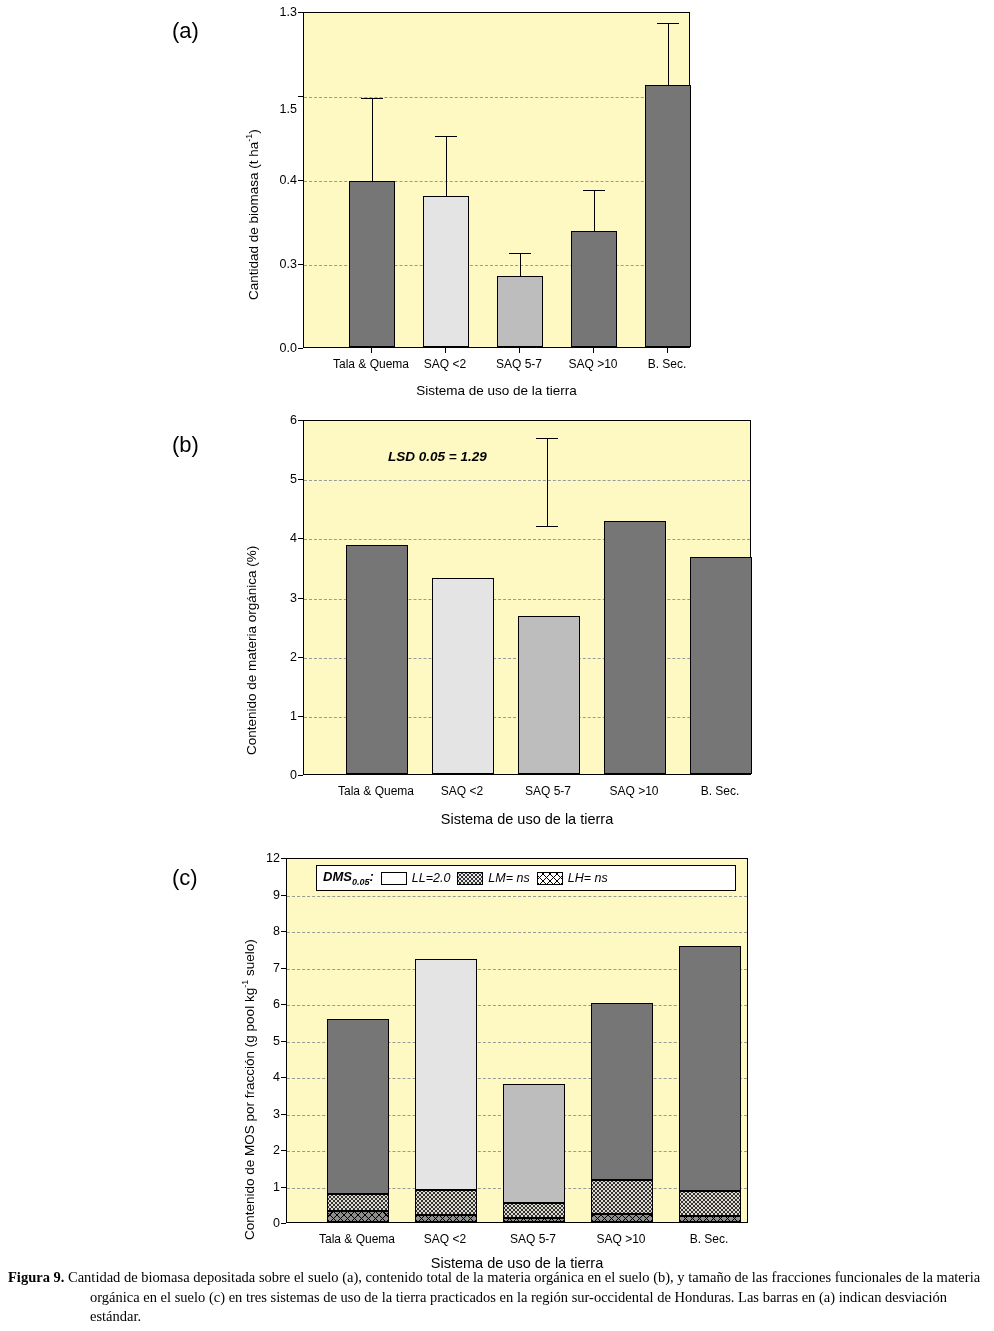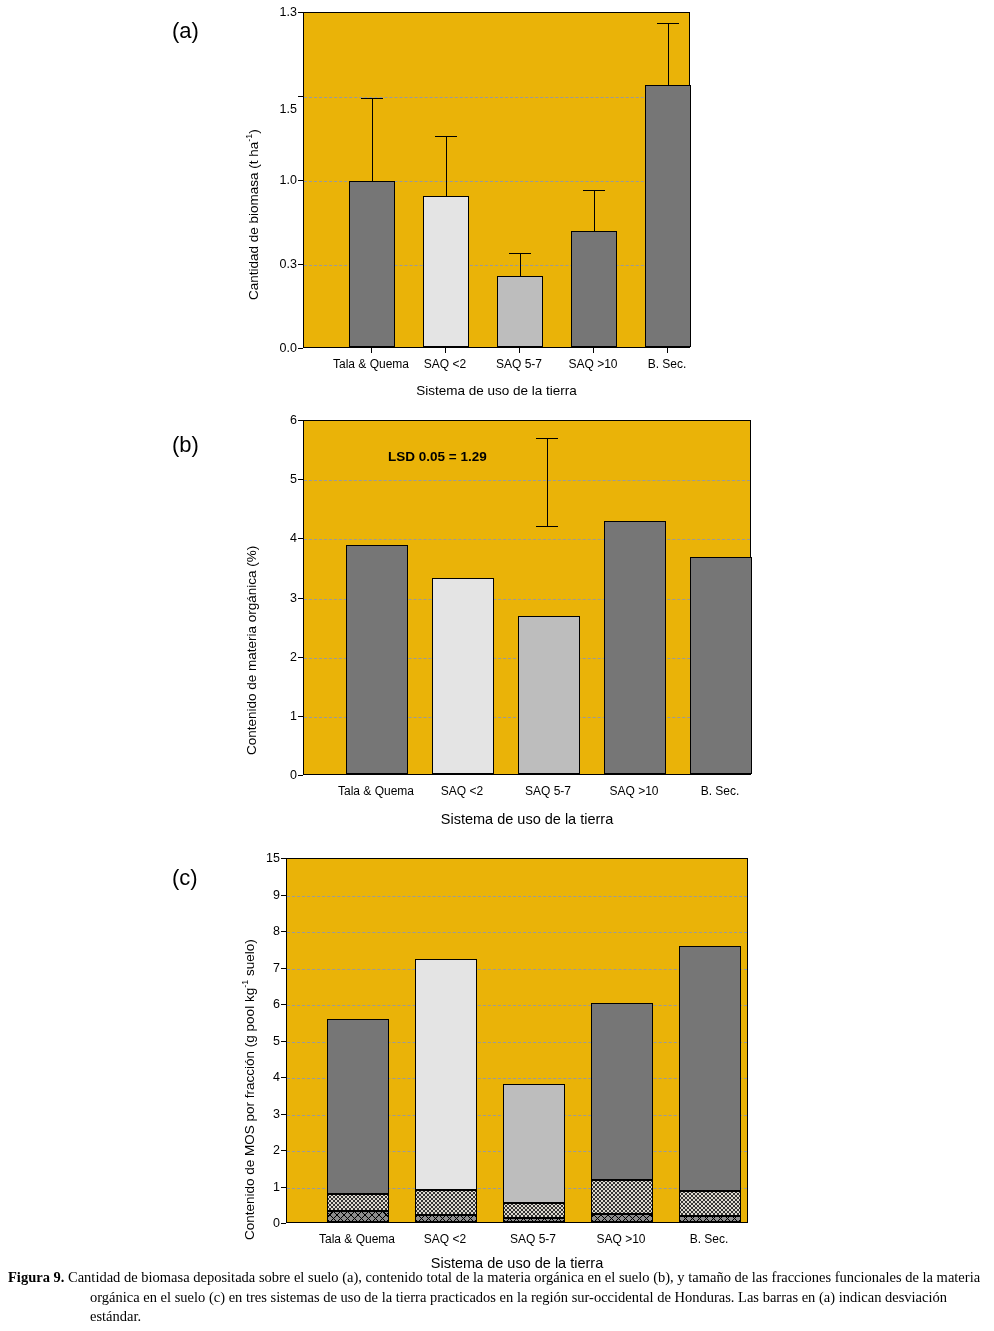--- a/index.html
+++ b/index.html
@@ -29,21 +29,22 @@
     position: absolute;
     font-size: 22px;
     font-family: "Liberation Sans", sans-serif;
     color: #000;
   }
 
   .plot-frame {
     position: absolute;
     border: 1px solid #000;
     box-sizing: border-box;
-    background: #eab308;
+    background: #fef9c3;
+    font-style: italic;
   }
 
   .gridline {
     position: absolute;
     left: 0;
     right: 0;
     border-top: 1px dashed #9a9a9a;
     height: 0;
   }
 
@@ -227,21 +228,21 @@
 
       <div class="errbar" style="left:290px;bottom:116px;height:40px;"></div>
       <div class="errcap" style="left:279px;bottom:156px;width:22px;"></div>
 
       <div class="errbar" style="left:364px;bottom:262px;height:61px;"></div>
       <div class="errcap" style="left:353px;bottom:323px;width:22px;"></div>
     </div>
 
     <div class="ytick-label" style="left:265px;width:32px;top:12px;">1.3</div>
     <div class="ytick-label" style="left:265px;width:32px;top:96px;margin-top:13px;">1.5</div>
-    <div class="ytick-label" style="left:265px;width:32px;top:180px;">1.0</div>
+    <div class="ytick-label" style="left:265px;width:32px;top:180px;">0.4</div>
     <div class="ytick-label" style="left:265px;width:32px;top:264px;">0.3</div>
     <div class="ytick-label" style="left:265px;width:32px;top:348px;">0.0</div>
 
     <div class="ytick-mark" style="left:298px;top:12px;"></div>
     <div class="ytick-mark" style="left:298px;top:96px;"></div>
     <div class="ytick-mark" style="left:298px;top:180px;"></div>
     <div class="ytick-mark" style="left:298px;top:264px;"></div>
     <div class="ytick-mark" style="left:298px;top:348px;"></div>
 
     <div class="xtick-mark" style="left:371px;top:348px;"></div>
@@ -342,23 +343,40 @@
       <div class="bar seg-cross" style="left:216px;bottom:0;width:62px;height:4px;"></div>
 
       <div class="bar dark" style="left:304px;bottom:42px;width:62px;height:177px;"></div>
       <div class="bar seg-dots" style="left:304px;bottom:8px;width:62px;height:34px;"></div>
       <div class="bar seg-cross" style="left:304px;bottom:0;width:62px;height:8px;"></div>
 
       <div class="bar dark" style="left:392px;bottom:31px;width:62px;height:245px;"></div>
       <div class="bar seg-dots" style="left:392px;bottom:6px;width:62px;height:25px;"></div>
       <div class="bar seg-cross" style="left:392px;bottom:0;width:62px;height:6px;"></div>
 
-    </div>
-
-    <div class="ytick-label" style="left:248px;width:32px;top:8px;">15</div>
+      <div class="legend-box" style="left:29px;top:6px;width:420px;height:26px;">
+        <span class="legend-title">
+          <span>DMS</span><sub>0.05</sub><span>:</span>
+        </span>
+        <span class="legend-item">
+          <span class="swatch white"></span>
+          <span>LL=2.0</span>
+        </span>
+        <span class="legend-item">
+          <span class="swatch dots"></span>
+          <span>LM= ns</span>
+        </span>
+        <span class="legend-item">
+          <span class="swatch cross"></span>
+          <span>LH= ns</span>
+        </span>
+      </div>
+    </div>
+
+    <div class="ytick-label" style="left:248px;width:32px;top:8px;">12</div>
     <div class="ytick-label" style="left:248px;width:32px;top:45px;">9</div>
     <div class="ytick-label" style="left:248px;width:32px;top:81px;">8</div>
     <div class="ytick-label" style="left:248px;width:32px;top:118px;">7</div>
     <div class="ytick-label" style="left:248px;width:32px;top:154px;">6</div>
     <div class="ytick-label" style="left:248px;width:32px;top:191px;">5</div>
     <div class="ytick-label" style="left:248px;width:32px;top:227px;">4</div>
     <div class="ytick-label" style="left:248px;width:32px;top:264px;">3</div>
     <div class="ytick-label" style="left:248px;width:32px;top:300px;">2</div>
     <div class="ytick-label" style="left:248px;width:32px;top:337px;">1</div>
     <div class="ytick-label" style="left:248px;width:32px;top:373px;">0</div>

